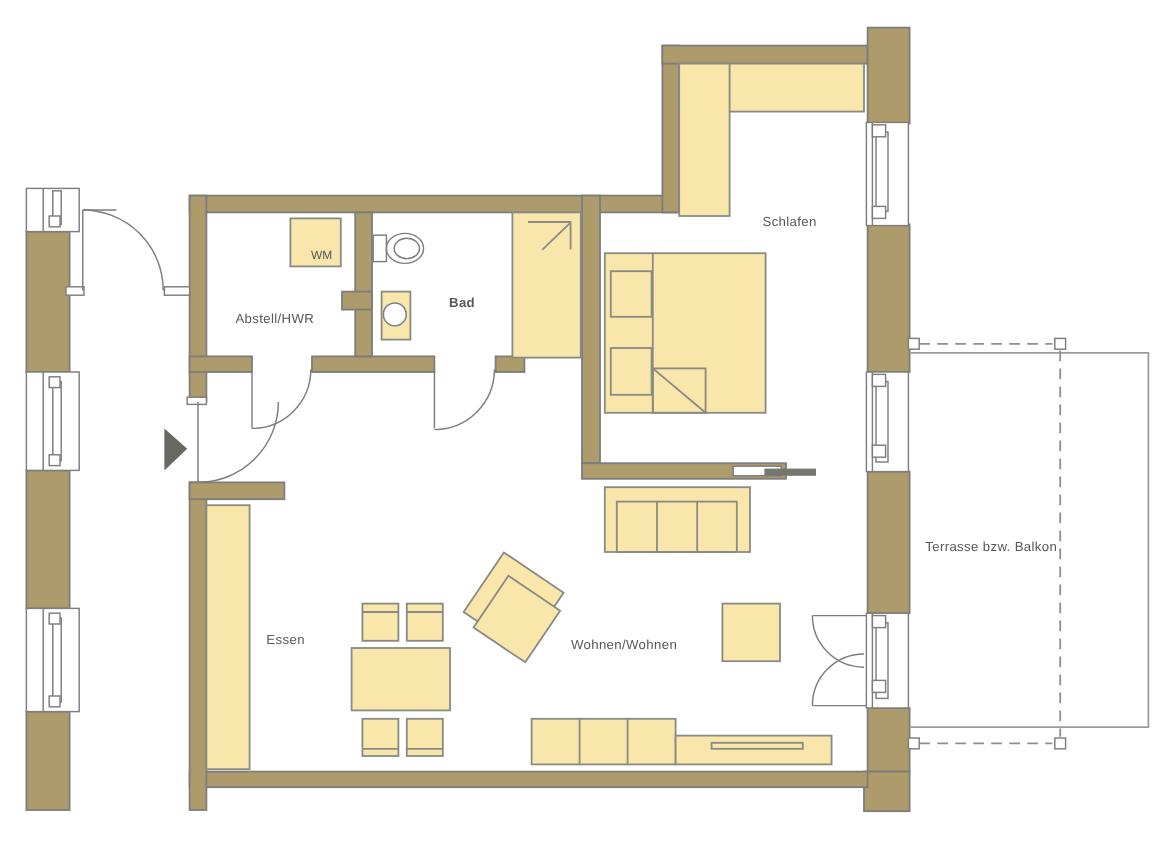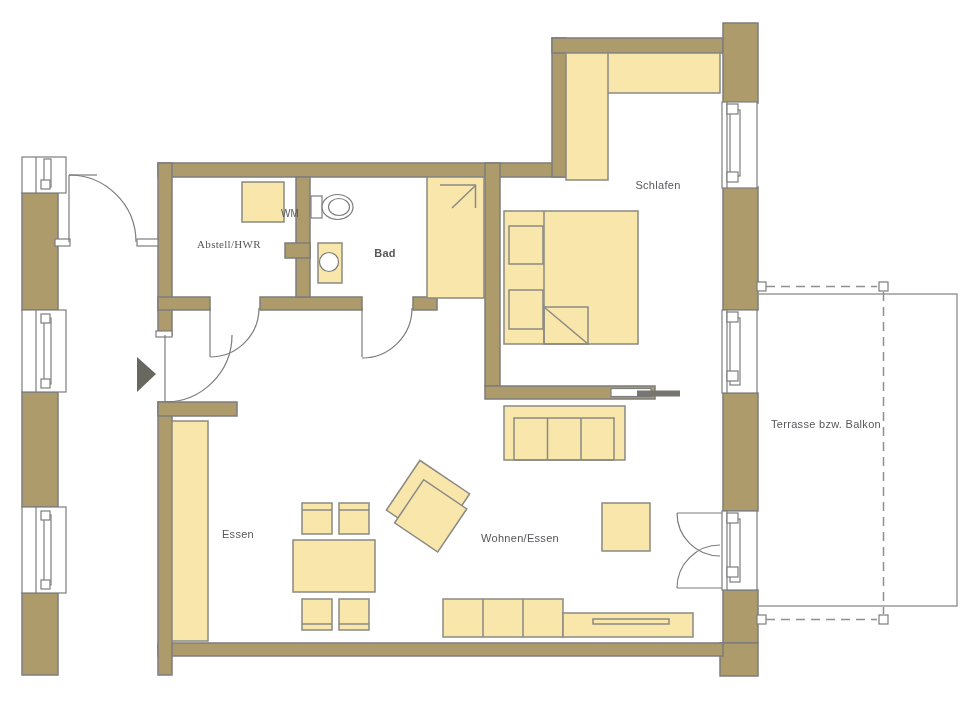--- a/index.html
+++ b/index.html
@@ -38,21 +38,20 @@
     white-space: nowrap;
     user-select: none;
   }
   .appliance-label {
     position: absolute;
     transform: translate(-50%, -50%);
     font-size: 10px;
     color: var(--label, #57575b);
     white-space: nowrap;
     user-select: none;
-    margin-left: 22px;
   }
 </style>
 </head>
 <body>
 
 <div id="stage">
 
   <svg id="plan-svg" width="979" height="706" viewBox="0 0 979 706">
 
     <g>
@@ -242,20 +241,20 @@
 
     <g>
       <rect class="furn" x="443" y="599" width="120" height="38"></rect>
       <line class="furnline" x1="483" y1="599" x2="483" y2="637"></line>
       <line class="furnline" x1="523" y1="599" x2="523" y2="637"></line>
       <rect class="furn" x="563" y="613" width="130" height="24"></rect>
       <rect class="furnline" x="593" y="619" width="76" height="5"></rect>
     </g>
   </svg>
 
-  <div class="room-label" style="left:229px; top:244px;font-family:Liberation Serif, serif;">Abstell/HWR</div>
+  <div class="room-label" style="left:229px; top:266px;">Abstell/HWR</div>
   <div class="room-label" style="left:385px; top:253px;font-weight:bold;">Bad</div>
   <div class="room-label" style="left:658px; top:185px;">Schlafen</div>
   <div class="room-label" style="left:238px; top:534px;">Essen</div>
-  <div class="room-label" style="left:520px; top:538px;">Wohnen/Essen</div>
-  <div class="room-label" style="left:826px; top:424px;">Terrasse bzw. Balkon</div>
+  <div class="room-label" style="left:520px; top:538px;">Wohnen/Wohnen</div>
+  <div class="room-label" style="left:826px; top:456px;">Terrasse bzw. Balkon</div>
   <div class="appliance-label" style="left:268px; top:213px;">WM</div>
 </div>
 
 </body></html>

